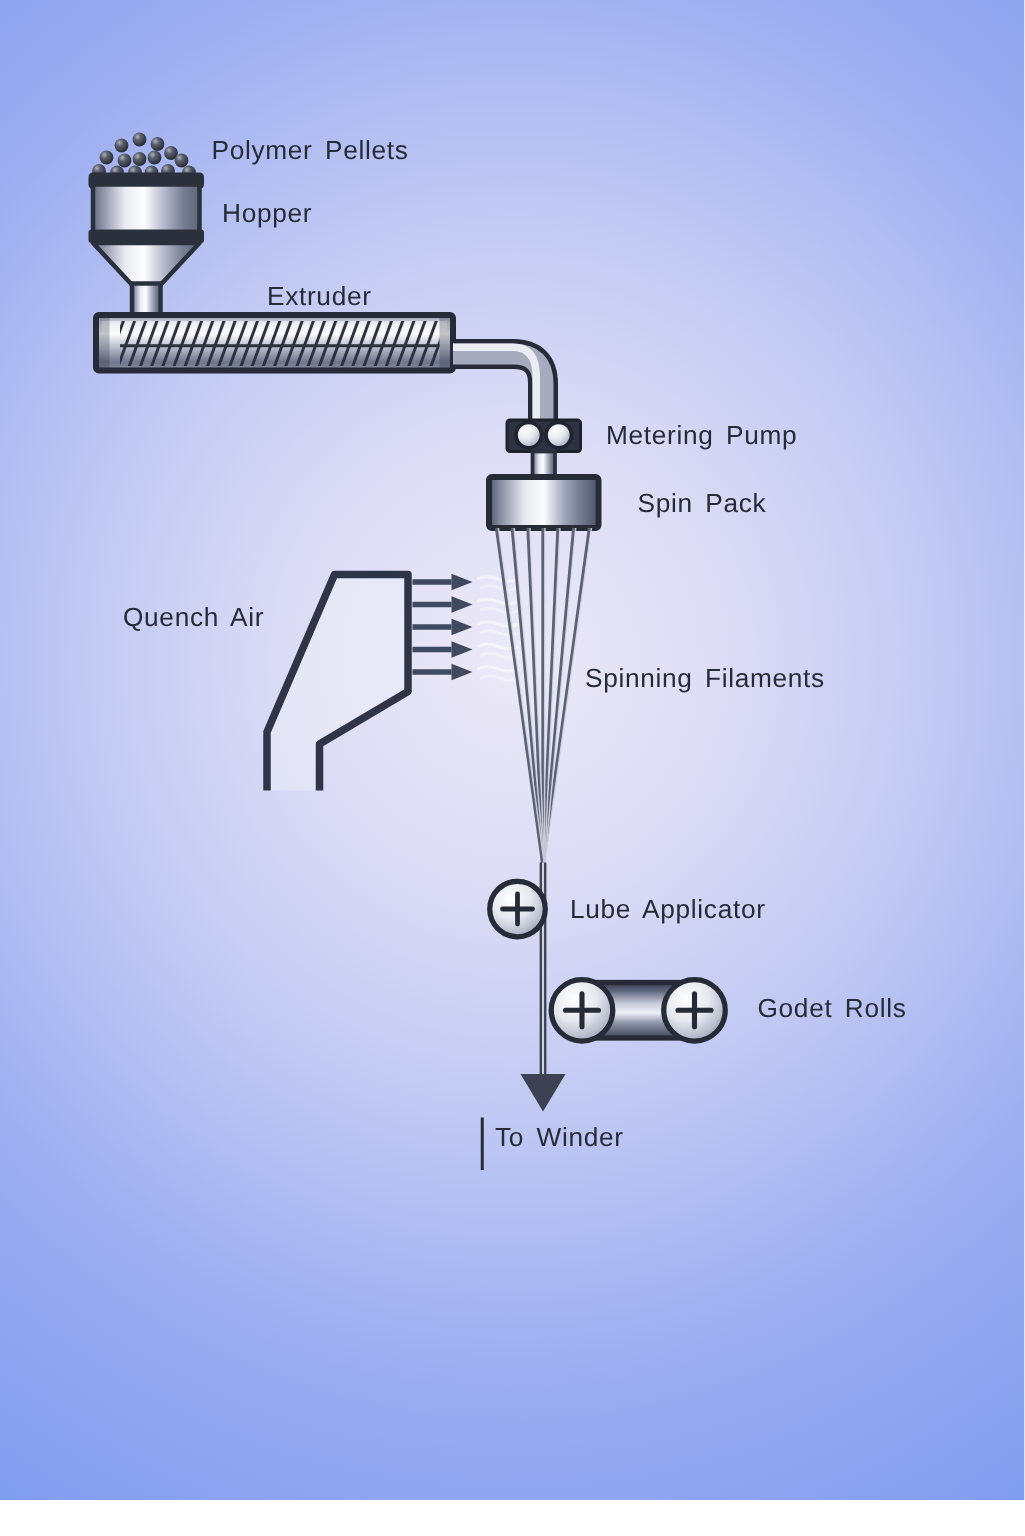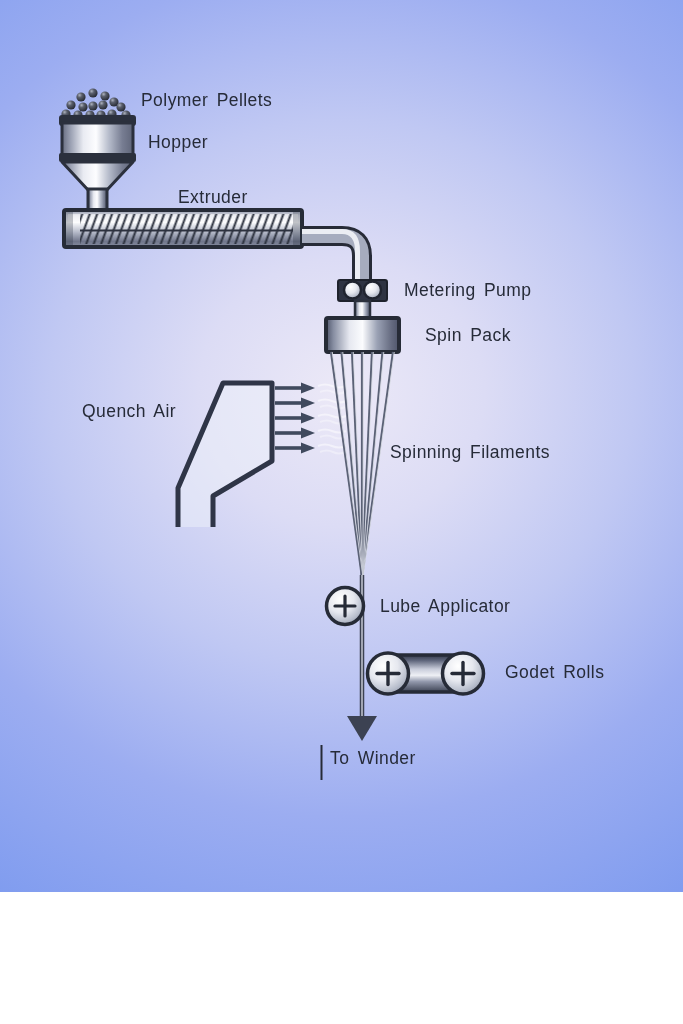--- a/index.html
+++ b/index.html
@@ -1,18 +1,18 @@
 <!DOCTYPE html>
 <html><head>
 <meta charset="utf-8">
 <style>
   html,body{margin:0;padding:0;}
   .stage{
     position:relative;
-    width:683px;height:892px;
+    width:683px;height:1000px;
     overflow:hidden;
     background:
       radial-gradient(95% 68% at 50% 44%,
         #ece9f7 0%, #dcdcf5 22%, #c0c8f3 45%, #9cadf1 70%, #7e9bef 100%);
     font-family:"Liberation Sans", sans-serif;
   }
   svg{position:absolute;inset:0;}
   .lbl{
     font-family:"Liberation Sans", sans-serif;
     font-size:17.5px;

